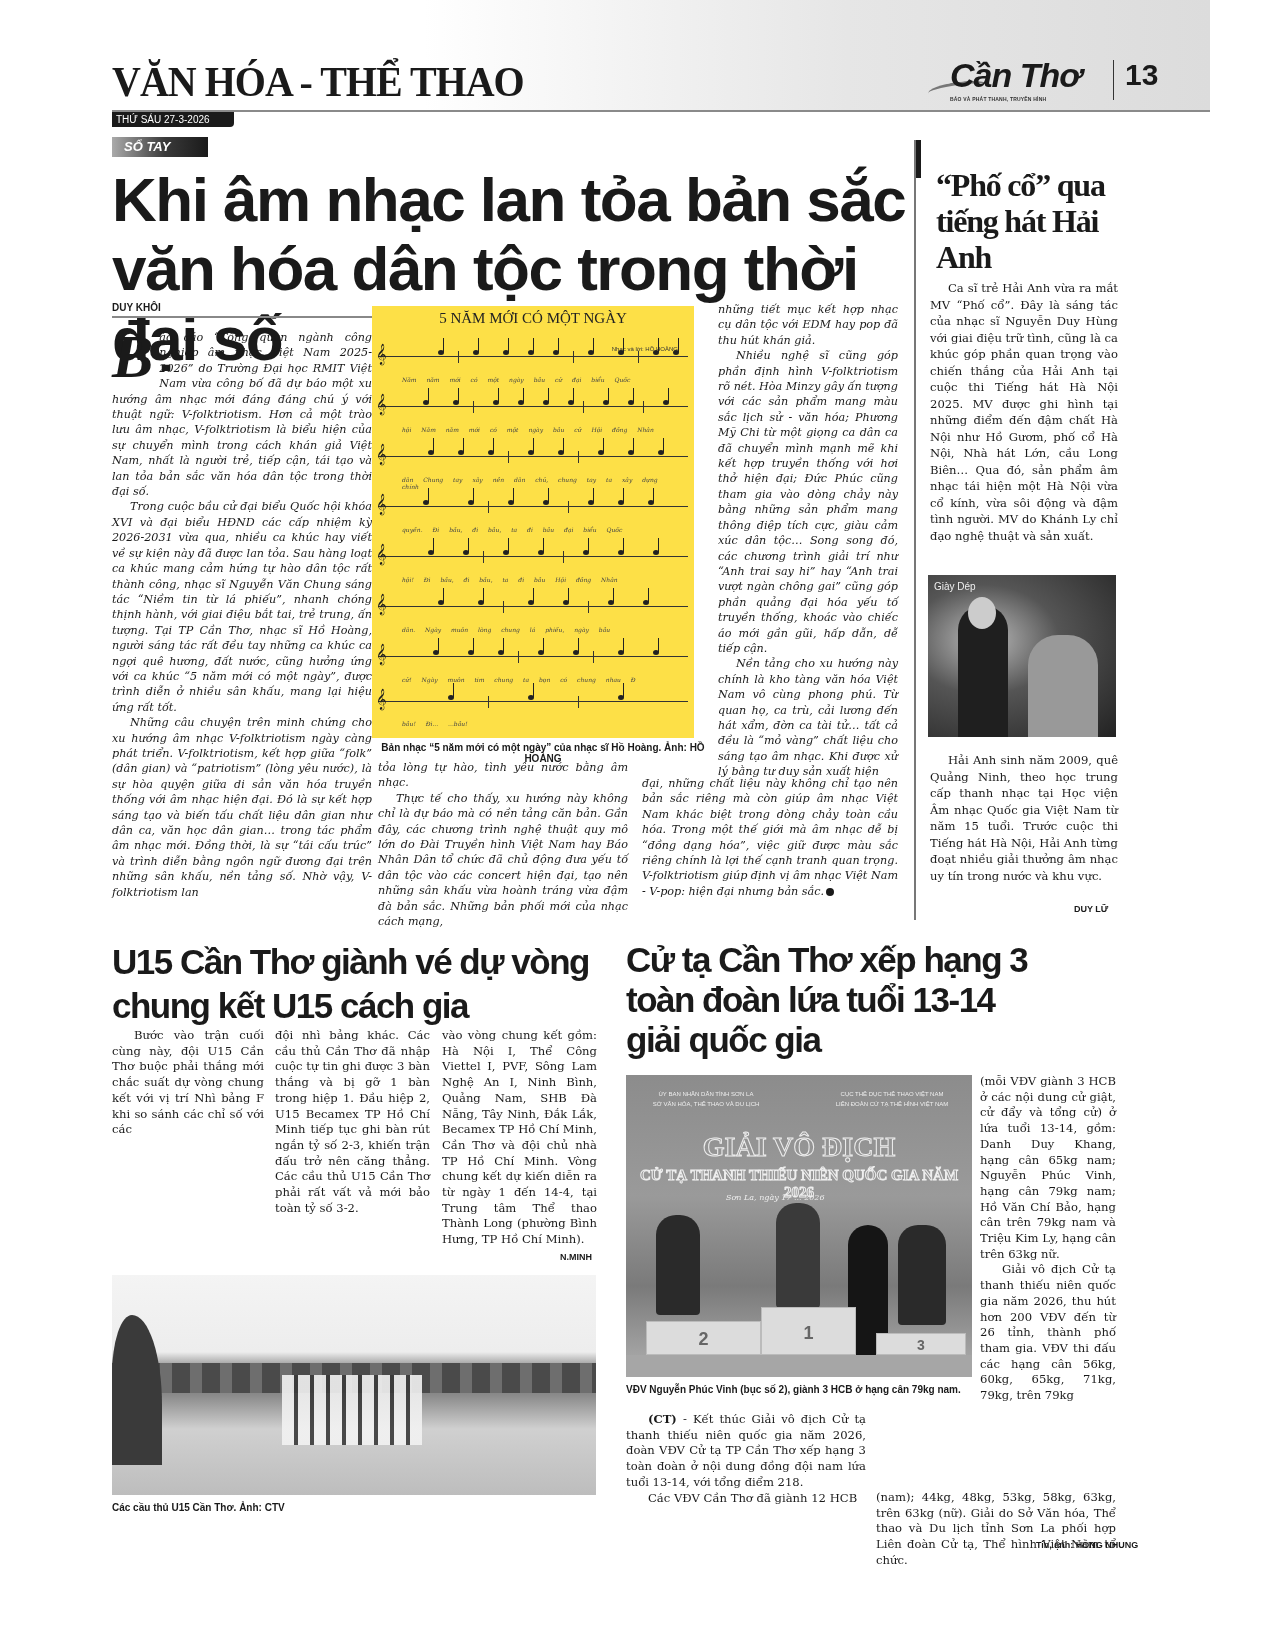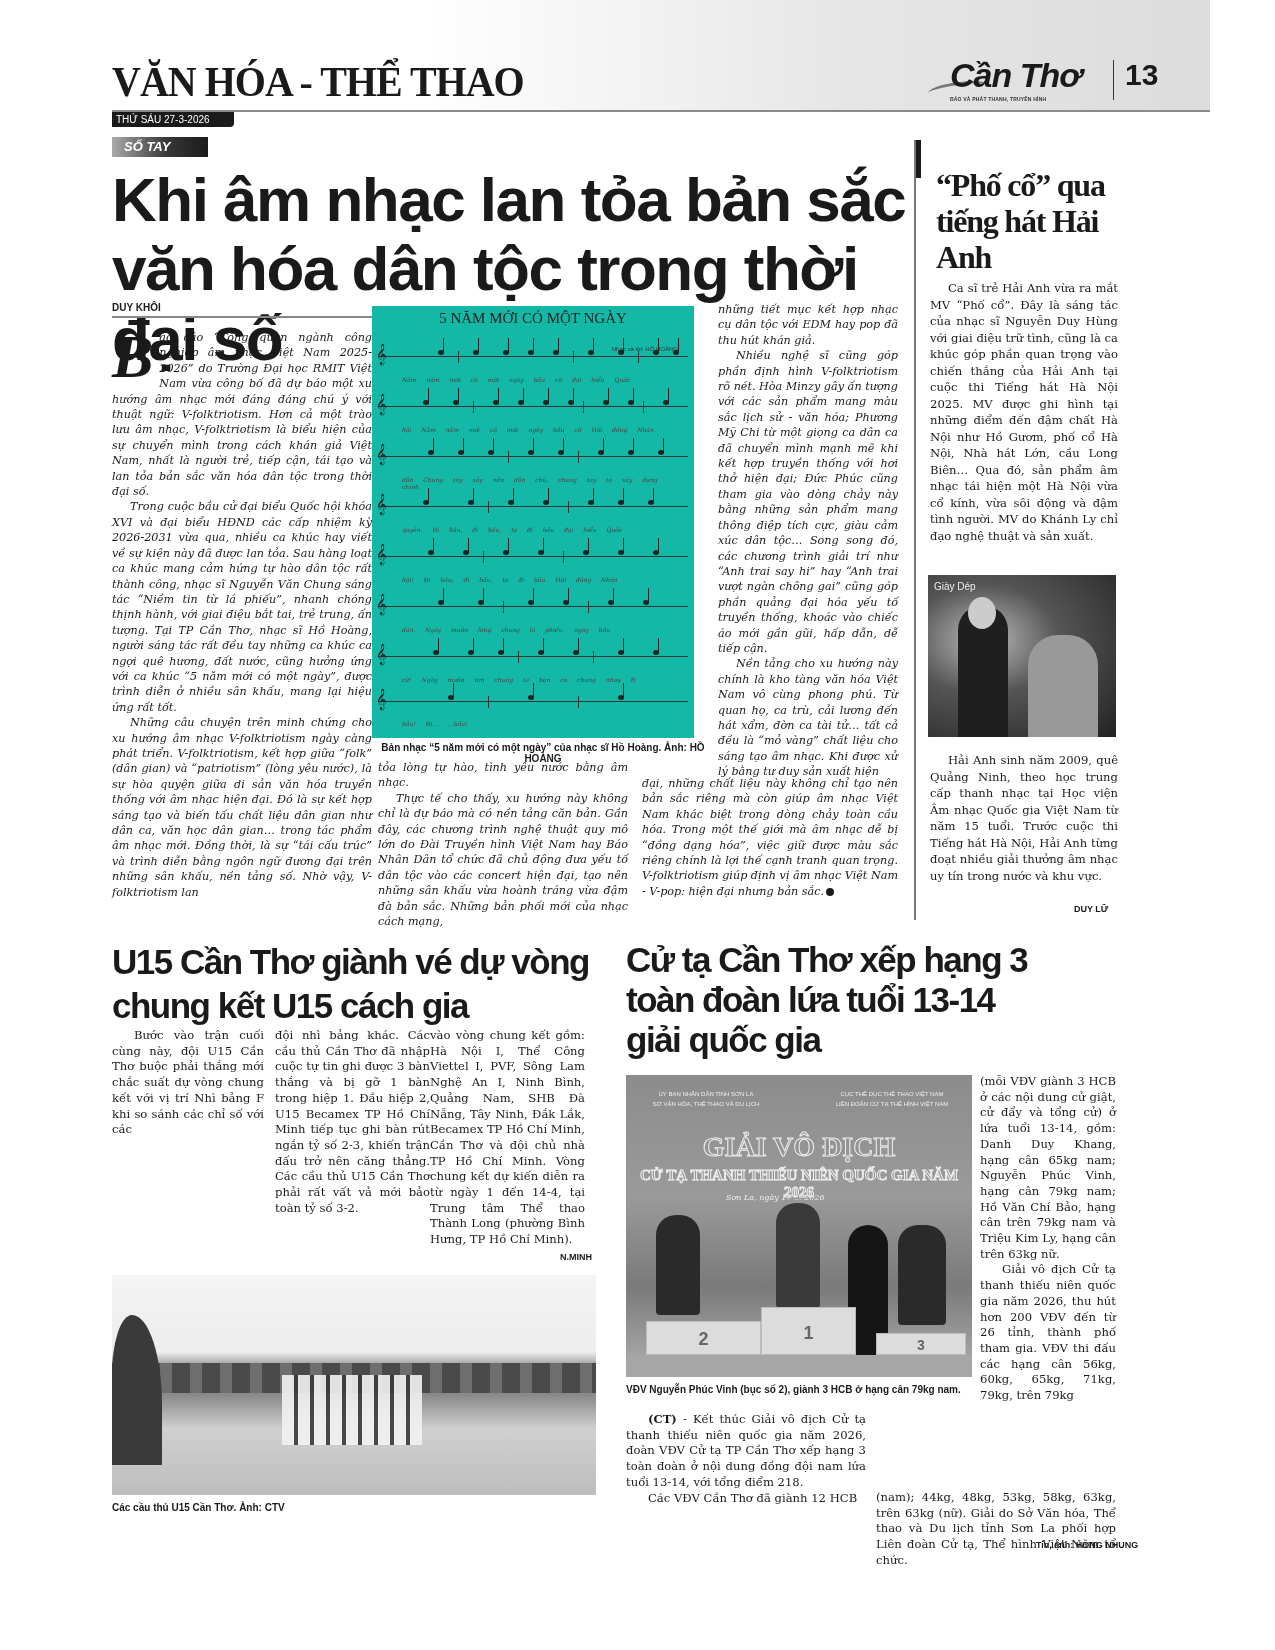--- a/index.html
+++ b/index.html
@@ -39,21 +39,21 @@
   .rule-grey { background: #888; height: 2px; }
 
   .col-text { font-size: 11.2px; line-height: 15.4px; text-align: justify; }
   .italic { font-style: italic; }
   .col-text p { text-indent: 18px; }
   .col-text p.noind { text-indent: 0; }
   .dropcap { float: left; font-family: "Liberation Serif", serif; font-style: italic; font-weight: bold;
     font-size: 62px; line-height: 48px; margin: 2px 6px 0 0; }
 
   
-  .score { left: 372px; top: 306px; width: 322px; height: 432px; background: #14b8a6; }
+  .score { left: 372px; top: 306px; width: 322px; height: 432px; background: #fde047; }
   .score-title { left: 0; top: 4px; width: 322px; text-align: center; font-family: "Liberation Serif", serif;
     font-size: 15px; color: #222; }
   .score-credit { right: 16px; top: 40px; font-size: 6px; font-family: "Liberation Sans", sans-serif; color:#333;}
   .staff { position: absolute; left: 6px; width: 310px; height: 10px;
     border-top: 1px solid #333; }
   .staff::before { content: "𝄞"; position: absolute; left: -2px; top: -14px; font-size: 18px; font-family: "DejaVu Sans", sans-serif; }
   .staff .note { position: absolute; top: -7px; width: 6px; height: 5px; background: #222; border-radius: 50%; }
   .staff .note::after { content: ""; position: absolute; left: 5px; top: -12px; width: 1px; height: 14px; background: #222; }
   .staff .bar { position: absolute; top: -6px; width: 1px; height: 12px; background: #333; }
   .lyric { position: absolute; left: 30px; width: 280px; font-size: 6px; font-style: italic; color: #444; word-spacing: 8px; }
@@ -268,21 +268,21 @@
 <div class="abs credit" style="left:1074px; top:904px;">DUY LỮ</div>
 
 <h2 class="abs headline" style="left:112px; top:940px; width:500px; font-size:35px; line-height:44px;">U15 Cần Thơ giành vé dự vòng chung kết U15 cách gia</h2>
 
 <div class="abs u15-text" style="left:112px; top:1028px; width:152px;">
   <p>Bước vào trận cuối cùng này, đội U15 Cần Thơ buộc phải thắng mới chắc suất dự vòng chung kết với vị trí Nhì bảng F khi so sánh các chỉ số với các</p>
 </div>
 <div class="abs u15-text" style="left:275px; top:1028px; width:155px;">
   <p style="text-indent:0">đội nhì bảng khác. Các cầu thủ Cần Thơ đã nhập cuộc tự tin ghi được 3 bàn thắng và bị gỡ 1 bàn trong hiệp 1. Đầu hiệp 2, U15 Becamex TP Hồ Chí Minh tiếp tục ghi bàn rút ngắn tỷ số 2-3, khiến trận đấu trở nên căng thẳng. Các cầu thủ U15 Cần Thơ phải rất vất vả mới bảo toàn tỷ số 3-2.</p>
 </div>
-<div class="abs u15-text" style="left:430px; top:1028px; width:155px;">
+<div class="abs u15-text" style="left:442px; top:1028px; width:155px;">
   <p style="text-indent:0">vào vòng chung kết gồm: Hà Nội I, Thể Công Viettel I, PVF, Sông Lam Nghệ An I, Ninh Bình, Quảng Nam, SHB Đà Nẵng, Tây Ninh, Đắk Lắk, Becamex TP Hồ Chí Minh, Cần Thơ và đội chủ nhà TP Hồ Chí Minh. Vòng chung kết dự kiến diễn ra từ ngày 1 đến 14-4, tại Trung tâm Thể thao Thành Long (phường Bình Hưng, TP Hồ Chí Minh).</p>
 </div>
 <div class="abs credit" style="left:560px; top:1252px;">N.MINH</div>
 
 <div class="abs photo photo-football">
   <div class="trees"></div>
     <div class="tree"></div>
     <div class="team"></div>
 </div>
 <div class="abs caption" style="left:112px; top:1502px;">Các cầu thủ U15 Cần Thơ. Ảnh: CTV</div>

